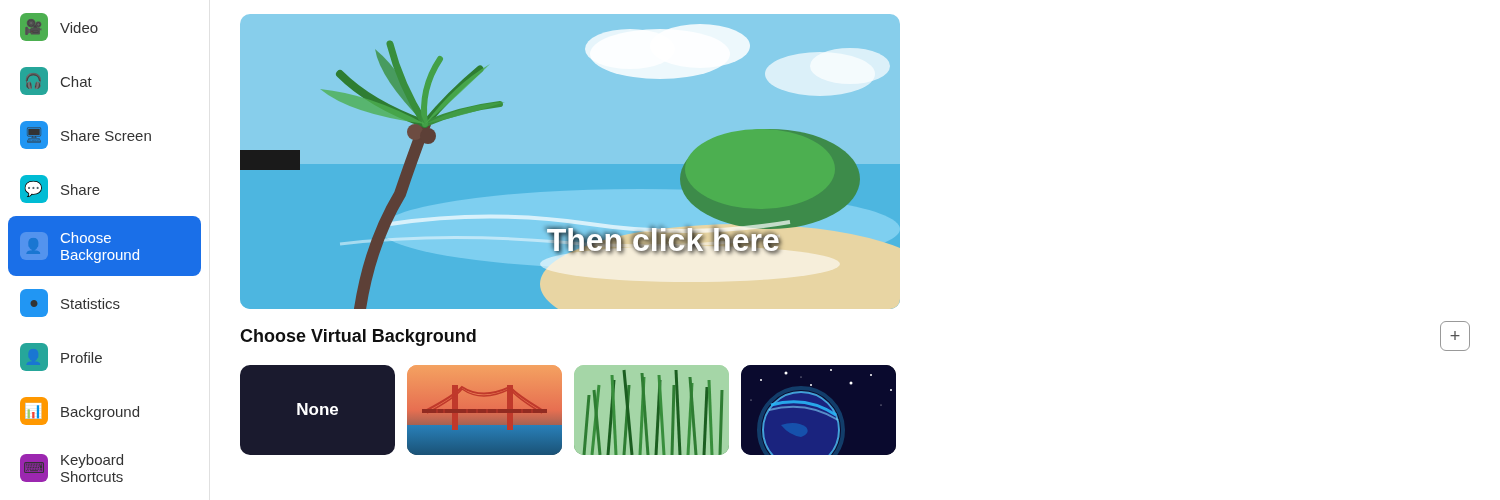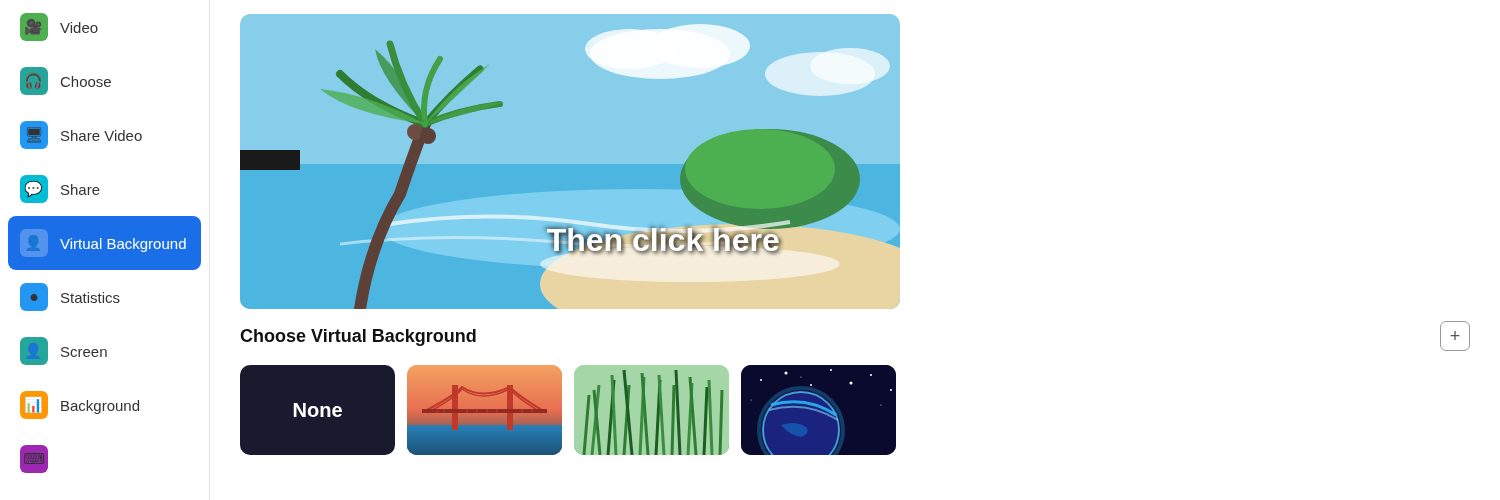--- a/index.html
+++ b/index.html
@@ -175,21 +175,21 @@
       cursor: pointer;
       flex-shrink: 0;
     }
 
     .thumb-none {
       background: #1a1a2e;
       display: flex;
       align-items: center;
       justify-content: center;
       color: #fff;
-      font-size: 20px;
+      font-size: 17px;
       font-weight: 600;
     }
 
     
     .thumb-golden {
       background: linear-gradient(180deg, #ff8c42 0%, #ff6b1a 40%, #c0392b 60%, #2980b9 80%, #1a5276 100%);
       position: relative;
     }
 
     
@@ -207,48 +207,49 @@
 <body>
 
 <div class="sidebar">
 
 <div class="sidebar-item">
       <div class="icon-wrap icon-green">🎥</div>
       <span>Video</span>
     </div>
     <div class="sidebar-item">
       <div class="icon-wrap icon-teal">🎧</div>
-      <span>Choose</span>
+      <span>Chat</span>
     </div>
     <div class="sidebar-item">
       <div class="icon-wrap icon-blue">🖥</div>
-      <span>Share Video</span>
+      <span>Share Screen</span>
     </div>
     <div class="sidebar-item">
       <div class="icon-wrap icon-cyan">💬</div>
       <span>Share</span>
     </div>
     <div class="sidebar-item active">
       <div class="icon-wrap ">👤</div>
-      <span>Virtual Background</span>
+      <span>Choose Background</span>
     </div>
     <div class="sidebar-item">
       <div class="icon-wrap icon-blue">⏺</div>
       <span>Statistics</span>
     </div>
     <div class="sidebar-item">
       <div class="icon-wrap icon-teal">👤</div>
-      <span>Screen</span>
+      <span>Profile</span>
     </div>
     <div class="sidebar-item">
       <div class="icon-wrap icon-orange">📊</div>
       <span>Background</span>
     </div>
     <div class="sidebar-item">
       <div class="icon-wrap icon-purple">⌨</div>
+      <span>Keyboard Shortcuts</span>
     </div>
   </div>
 
 <div class="main">
   <div class="content-area">
 
     <div class="preview-container">
 
       <svg class="beach-svg" viewBox="0 0 660 295" xmlns="http://www.w3.org/2000/svg">
 

